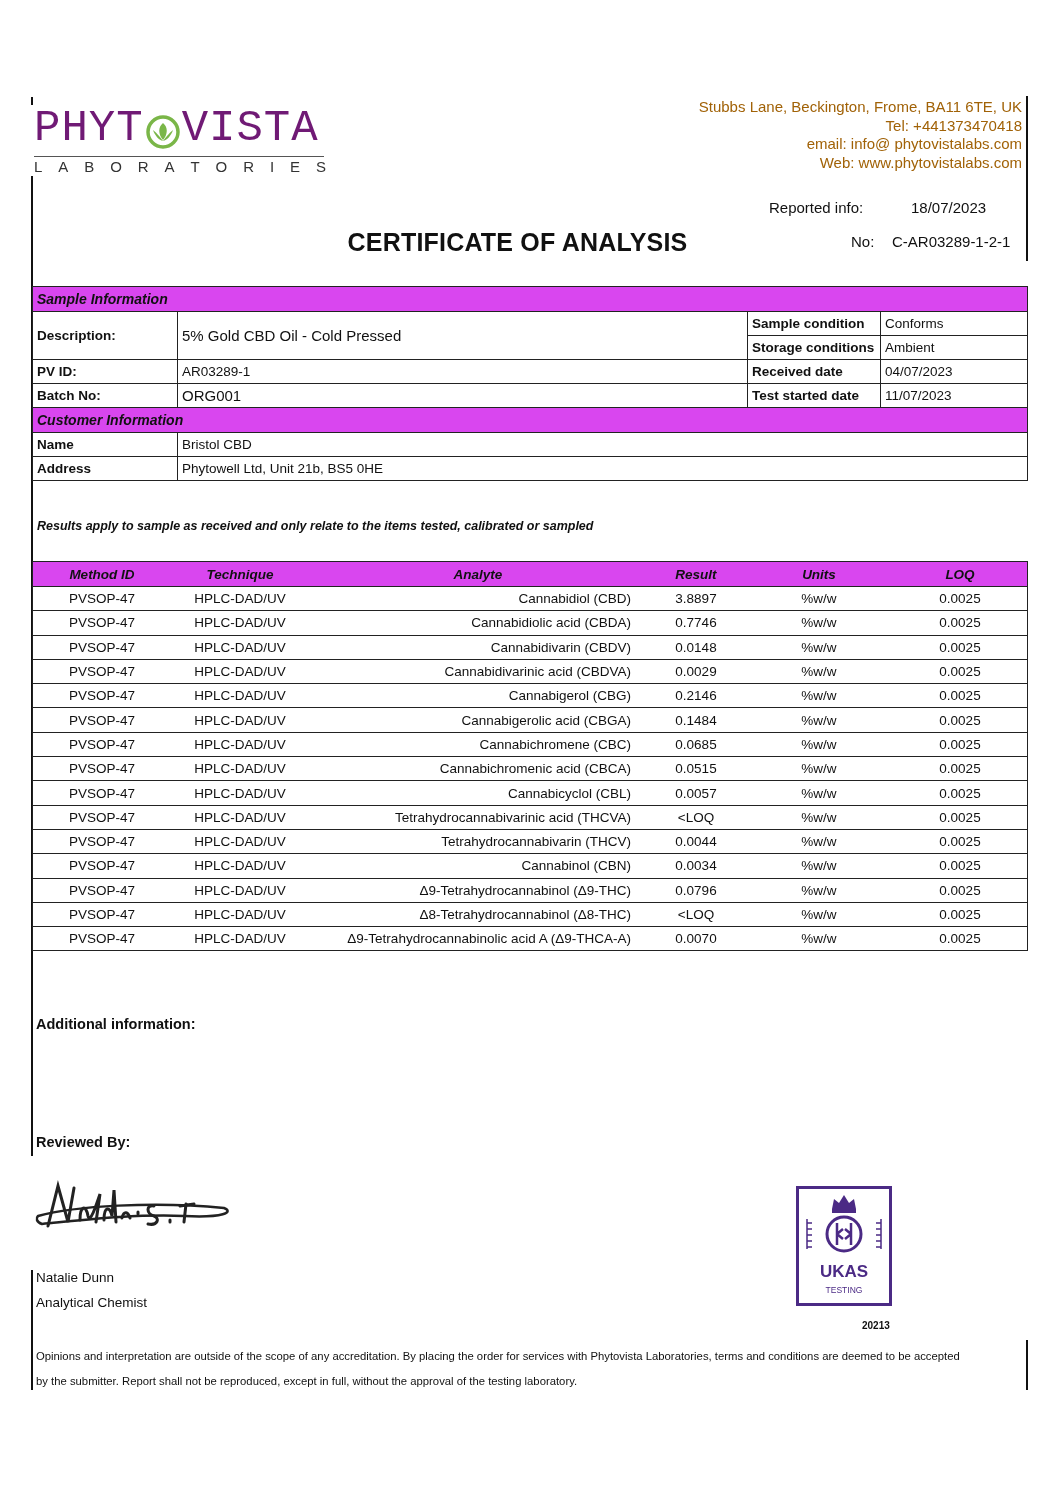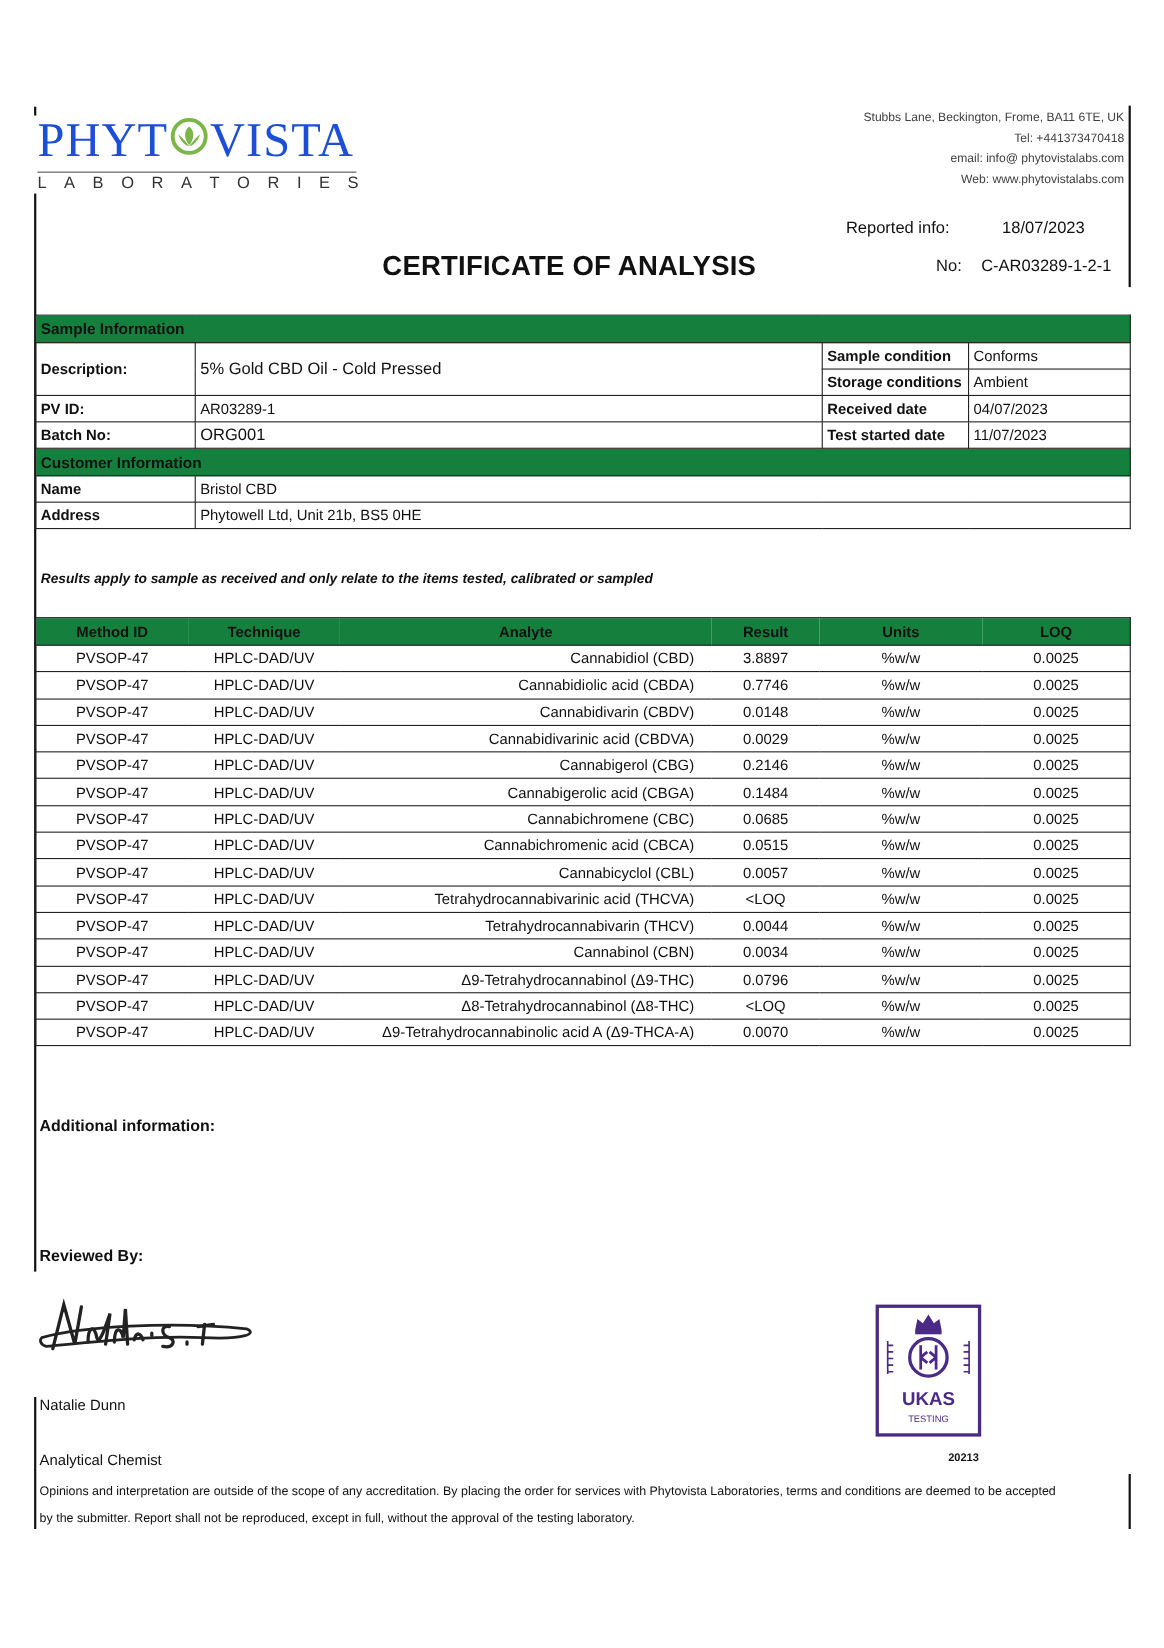--- a/index.html
+++ b/index.html
@@ -1,31 +1,31 @@
 <!DOCTYPE html>
 <html><head>
 <meta charset="utf-8">
 <style>
   html, body { margin: 0; padding: 0; background: #ffffff; }
   body { width: 1058px; height: 1498px; position: relative; font-family: "Liberation Sans", sans-serif; color: #111; overflow: hidden; }
   .abs { position: absolute; }
   .vbar { position: absolute; background: #111; width: 2px; }
   
-  .logo-main { left: 34px; top: 106px; font-size: 44px; letter-spacing: 1px; color: #1d4ed8; font-family: Liberation Serif, serif; font-weight: normal; line-height: 44px; display: flex; align-items: flex-start; }
+  .logo-main { left: 34px; top: 106px; font-size: 44px; letter-spacing: 1px; color: #701a75; font-family: Liberation Mono, monospace; font-weight: normal; line-height: 44px; display: flex; align-items: flex-end; }
   .logo-leaf { display: inline-block; width: 36px; height: 36px; margin: 0 1px; }
   .logo-rule { left: 34px; top: 156px; width: 290px; height: 1px; background: #555; }
   .logo-sub { left: 34px; top: 158px; width: 292px; font-size: 15px; color: #333; display: flex; justify-content: space-between; }
   
-  .contact { right: 36px; top: 98px; text-align: right; font-size: 11px; line-height: 18.5px; color: #404040; }
+  .contact { right: 36px; top: 98px; text-align: right; font-size: 15px; line-height: 18.5px; color: #a16207; }
   .meta-row { font-size: 15px; color: #111; }
   .title { left: 0; width: 1035px; top: 228px; text-align: center; font-size: 25px; font-weight: bold; letter-spacing: 0.2px; }
   
   table { border-collapse: collapse; font-size: 13.5px; }
   td, th { border: 1.5px solid #222; padding: 0 4px; height: 23px; }
-  .green { background: #15803d; }
+  .green { background: #d946ef; font-style: italic; }
   .info-table { position: absolute; left: 32px; top: 286px; width: 996px; }
   .info-table td.lbl { font-weight: bold; width: 136px; }
   .info-table td.lbl2 { font-weight: bold; width: 124px; }
   .info-table td.val2 { text-align: left; width: 138px; }
   .section-hdr td { font-weight: bold; font-size: 14px; height: 24px; }
   .note { left: 37px; top: 519px; font-size: 12.5px; font-style: italic; font-weight: bold; }
   .results { position: absolute; left: 32px; top: 561px; width: 996px; }
   .results th { font-weight: bold; height: 24px; font-size: 13.5px; }
   .results td { height: 23.3px; font-size: 13.5px; border-left: none; border-right: none; }
   .results td:first-child { border-left: 1.5px solid #222; }
@@ -273,21 +273,21 @@
 <div class="abs heading" style="left:36px; top:1134px;">Reviewed By:</div>
 
 <div class="abs" style="left:34px; top:1176px;">
   <svg width="200" height="60" viewBox="0 0 200 60">
     <path d="M4 40 C40 30 120 25 190 32 C200 36 190 42 150 40 C100 38 50 44 8 48 C2 46 2 42 4 40 Z" fill="none" stroke="#222" stroke-width="2.5"></path>
     <path d="M14 50 L24 10 L34 46 L40 12 M46 44 C46 30 52 28 54 40 C56 48 62 30 66 18 L62 46 M70 44 C70 30 76 30 78 40 L80 14 L82 46 M88 42 C90 34 94 36 96 42 M104 36 L104 38 M120 30 C112 28 112 38 120 40 C126 42 124 50 114 48 M136 44 L136 46 M146 30 L160 28 M152 28 L150 46" fill="none" stroke="#222" stroke-width="3" stroke-linecap="round"></path>
   </svg>
 </div>
 
 <div class="abs small" style="left:36px; top:1270px;">Natalie Dunn</div>
-<div class="abs small" style="left:36px; top:1295px;margin-top:25px;">Analytical Chemist</div>
+<div class="abs small" style="left:36px; top:1295px;">Analytical Chemist</div>
 
 <div class="abs ukas">
   <svg width="90" height="114" viewBox="0 0 90 114">
     <path d="M33 20 L35 10 L40 14 L45 6 L50 14 L55 10 L57 20 Z" fill="#4b2a85"></path>
     <rect x="33" y="20" width="24" height="4" fill="#4b2a85"></rect>
     <circle cx="45" cy="45" r="17" fill="none" stroke="#4b2a85" stroke-width="3"></circle>
     <path d="M38 34 L38 56 M38 45 L44 40 M38 45 L44 50 M52 34 L52 56 M52 45 L46 40 M52 45 L46 50" stroke="#4b2a85" stroke-width="2.5" fill="none"></path>
     <path d="M8 30 L8 60 M8 34 L13 34 M8 40 L13 40 M8 46 L13 46 M8 52 L13 52 M8 58 L13 58 M82 30 L82 60 M77 34 L82 34 M77 40 L82 40 M77 46 L82 46 M77 52 L82 52 M77 58 L82 58" stroke="#4b2a85" stroke-width="1.5"></path>
     <text x="45" y="88" text-anchor="middle" font-family="Liberation Sans, sans-serif" font-weight="bold" font-size="17" fill="#4b2a85">UKAS</text>
     <text x="45" y="104" text-anchor="middle" font-family="Liberation Sans, sans-serif" font-size="8.5" fill="#4b2a85">TESTING</text>

